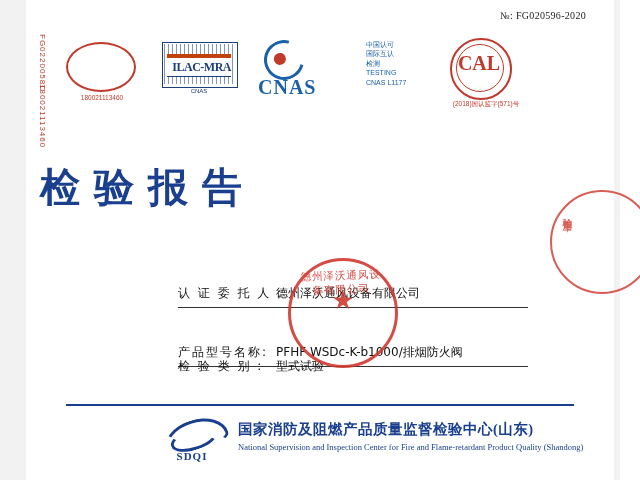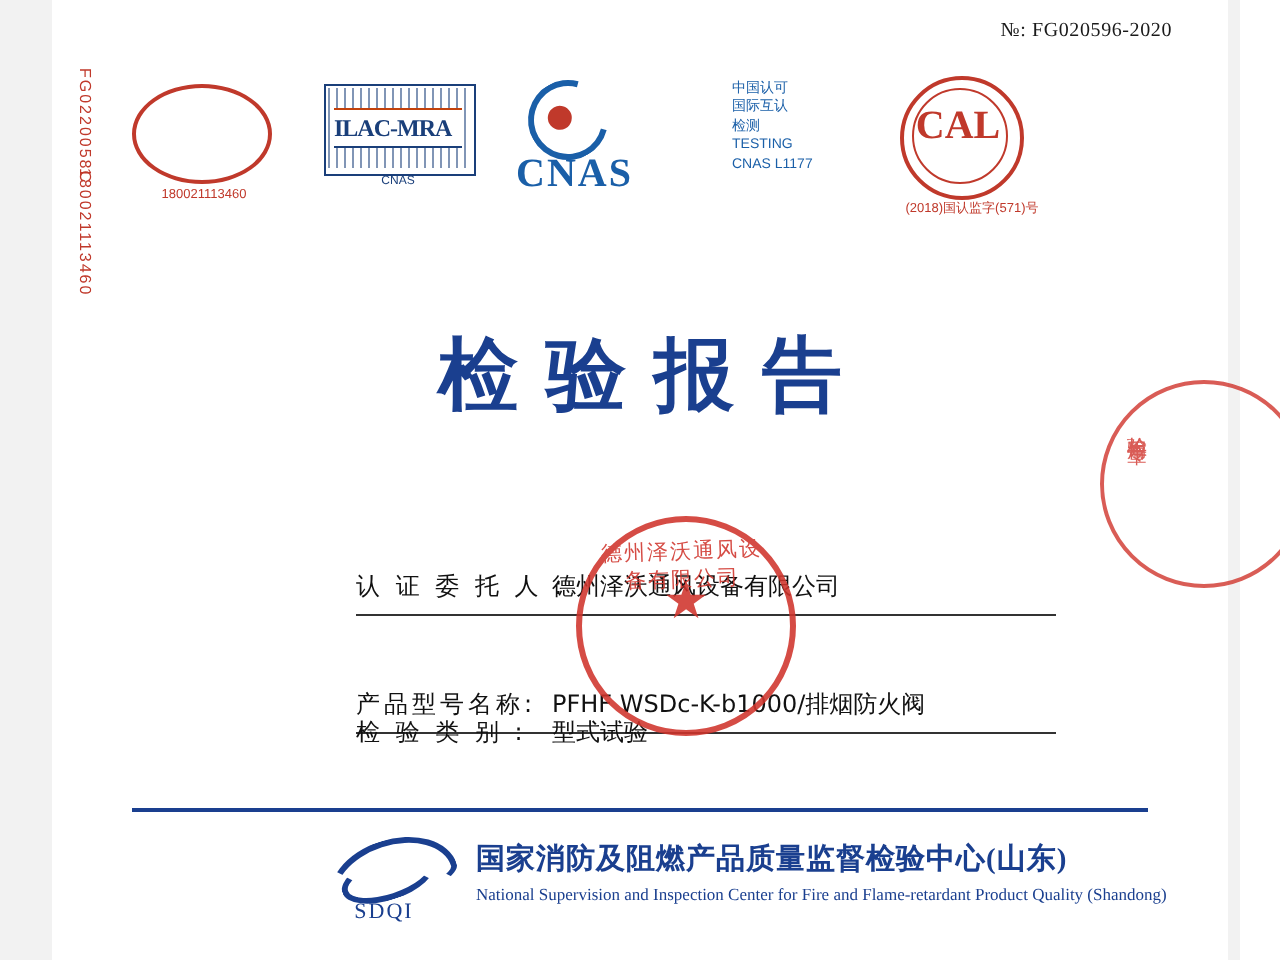--- a/index.html
+++ b/index.html
@@ -127,23 +127,23 @@
     left: 2px; top: 6px;
     width: 70px; height: 40px;
     background: repeating-linear-gradient(90deg, #1a3f7a 0px, #1a3f7a 1px, #ffffff 1px, #ffffff 4px);
     opacity: 0.55;
   }
   .ilac .plate {
     position: absolute;
     left: 5px; top: 16px;
     width: 64px; height: 18px;
     background: #ffffff;
-    border-top: 1px solid #c2410c;
+    border-top: 4px solid #c2410c;
     border-bottom: 1px solid #1a3f7a;
-    text-align: left;
+    text-align: right;
     font-size: 12px;
     font-weight: bold;
     color: #1a3f7a;
     line-height: 18px;
     letter-spacing: -0.5px;
     font-family: "Liberation Serif", serif;
   }
   .ilac .sub {
     position: absolute;
     left: 0; top: 50px;
@@ -238,21 +238,21 @@
     font-size: 6.5px;
     color: #c0392b;
     font-family: "Liberation Sans", sans-serif;
   }
 
   
   .title-cn {
     position: absolute;
     left: 0; top: 160px;
     width: 588px;
-    text-align: center;
+    text-align: left;
     font-size: 40px;
     font-weight: bold;
     letter-spacing: 14px;
     color: #1a3f8f;
     text-indent: 14px;
     font-family: "DejaVu Sans", sans-serif;
   }
   .title-en {
     position: absolute;
     left: 0; top: 212px;
@@ -417,21 +417,21 @@
     border-top-color: transparent;
     border-right-color: transparent;
     transform: rotate(-18deg);
   }
   .sdqi .abbr {
     position: absolute;
     left: 0; top: 30px;
     width: 68px;
     text-align: center;
     font-size: 11px;
-    font-weight: normal;
+    font-weight: bold;
     color: #1a3f8f;
     letter-spacing: 1px;
     font-family: "Liberation Serif", serif;
   }
   .org-cn {
     position: absolute;
     left: 172px;
     top: 4px;
     font-size: 14.5px;
     font-weight: bold;

